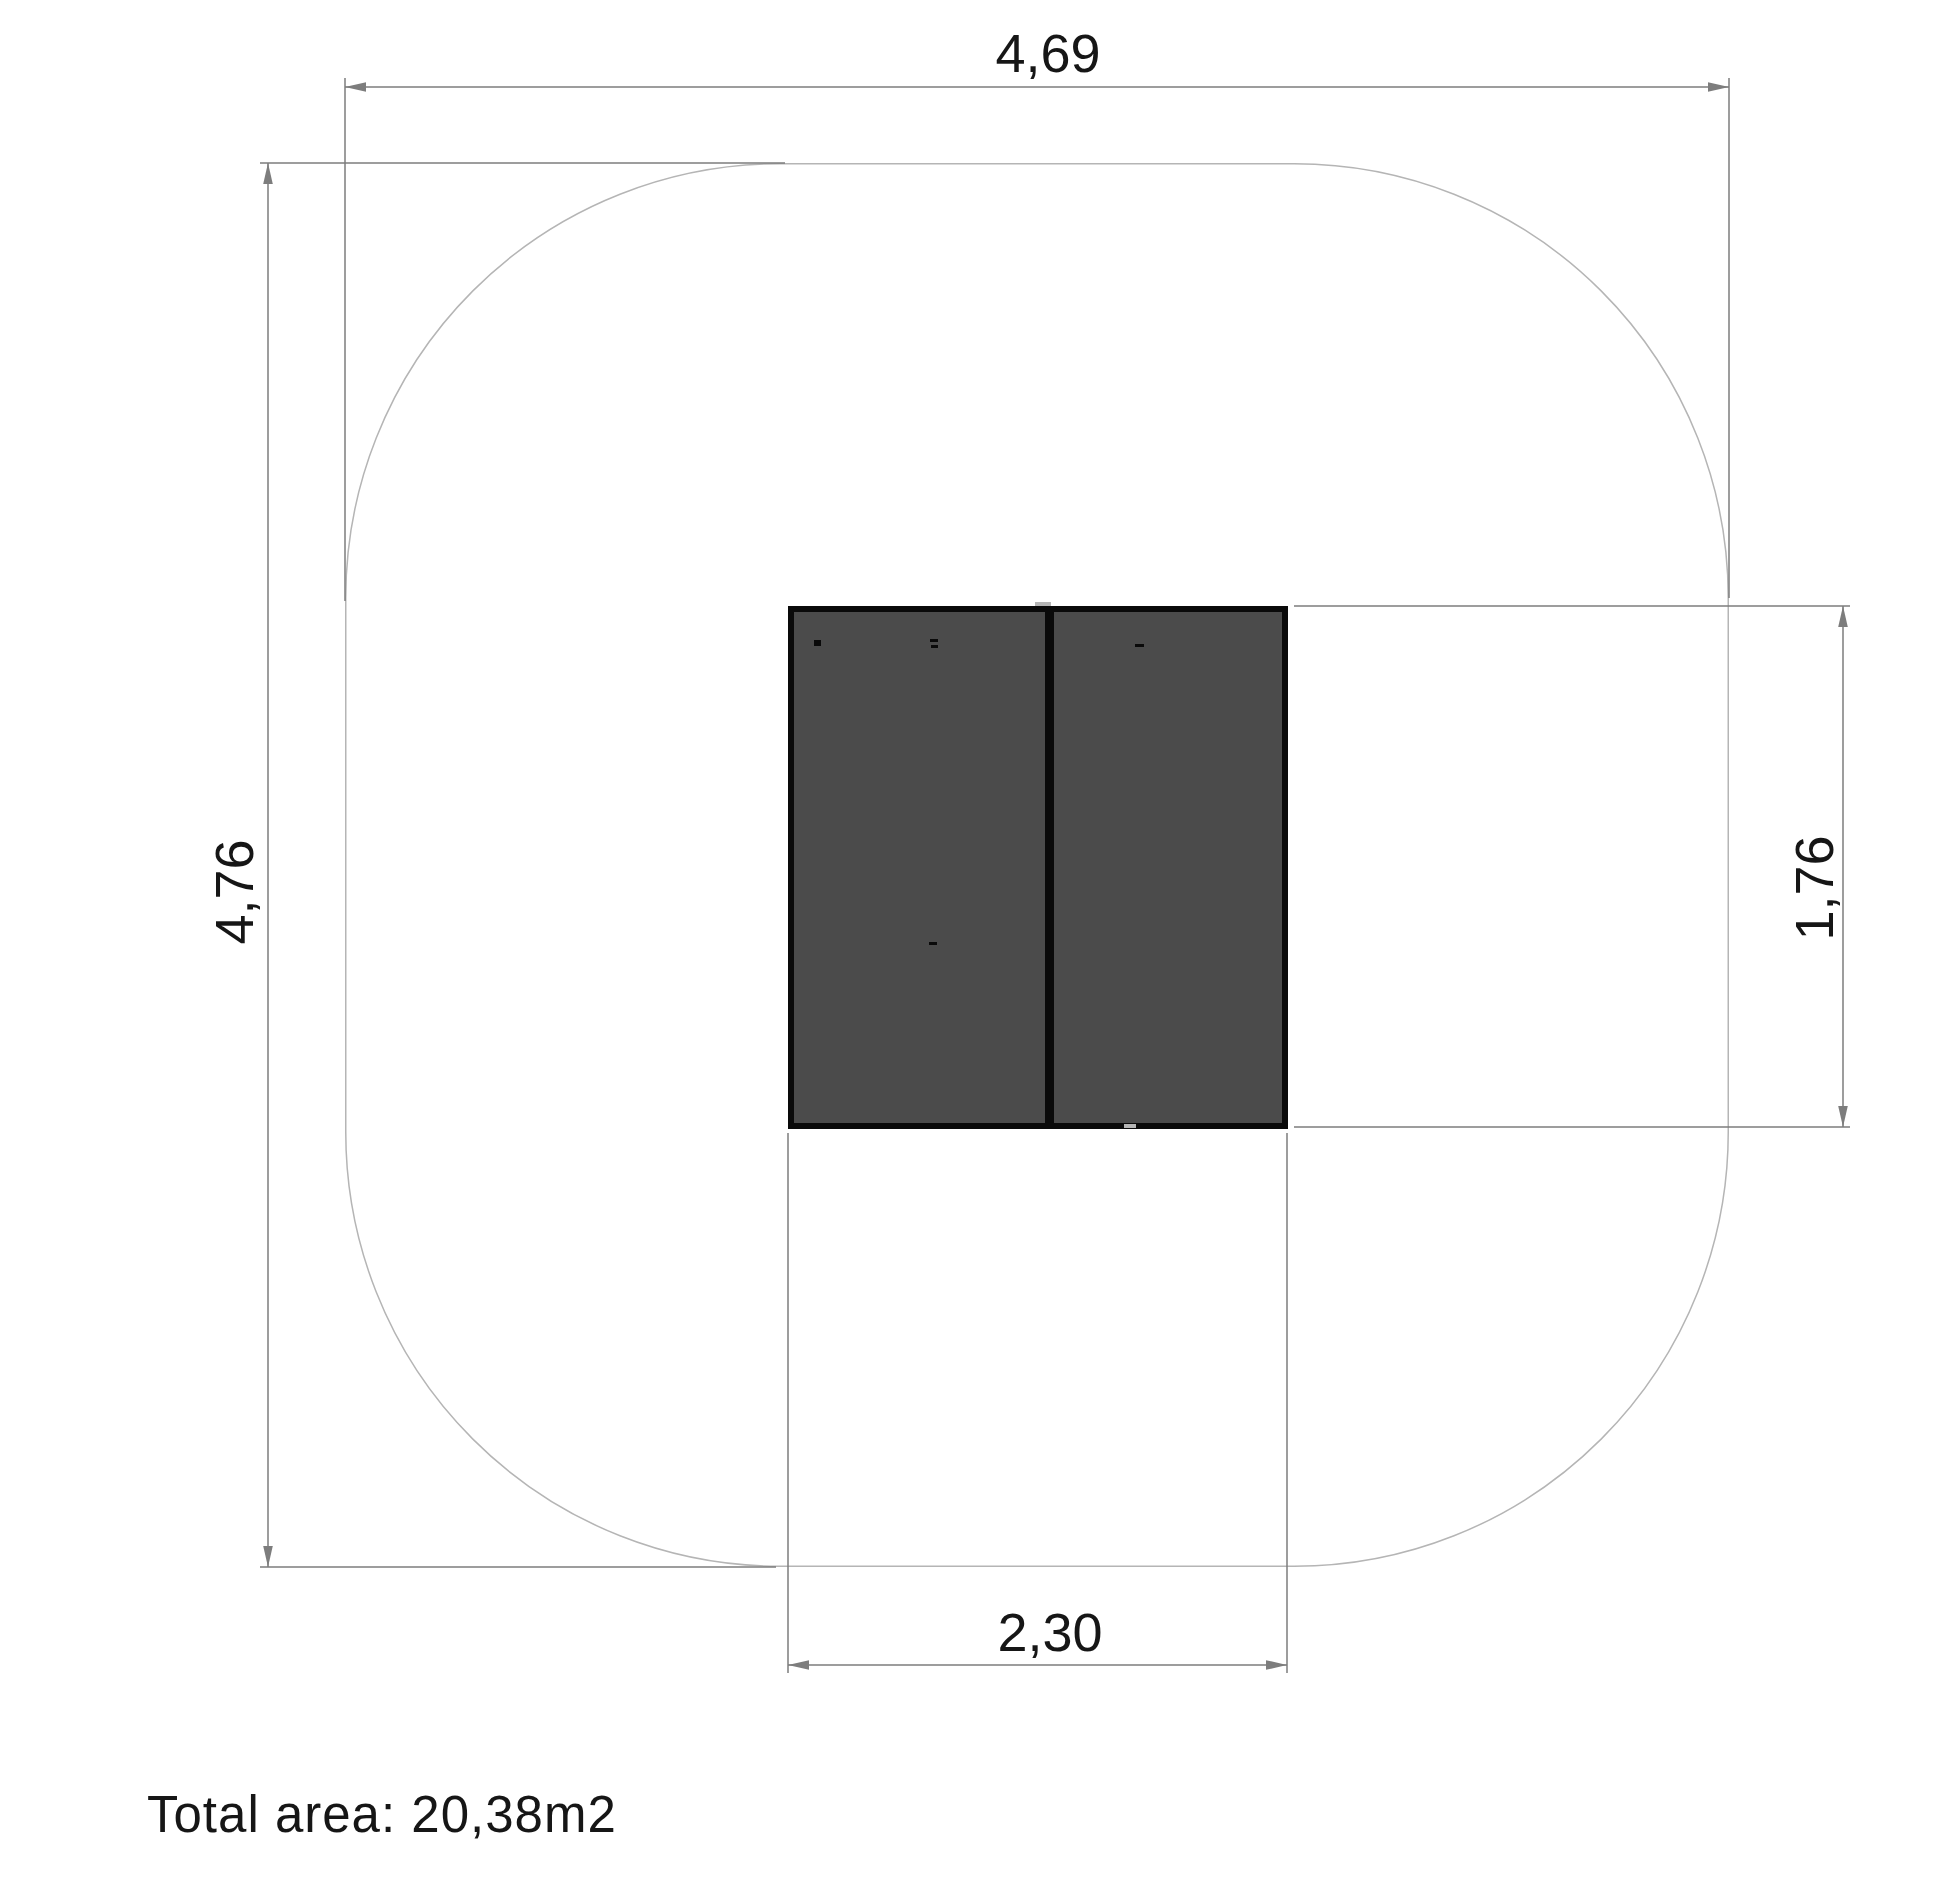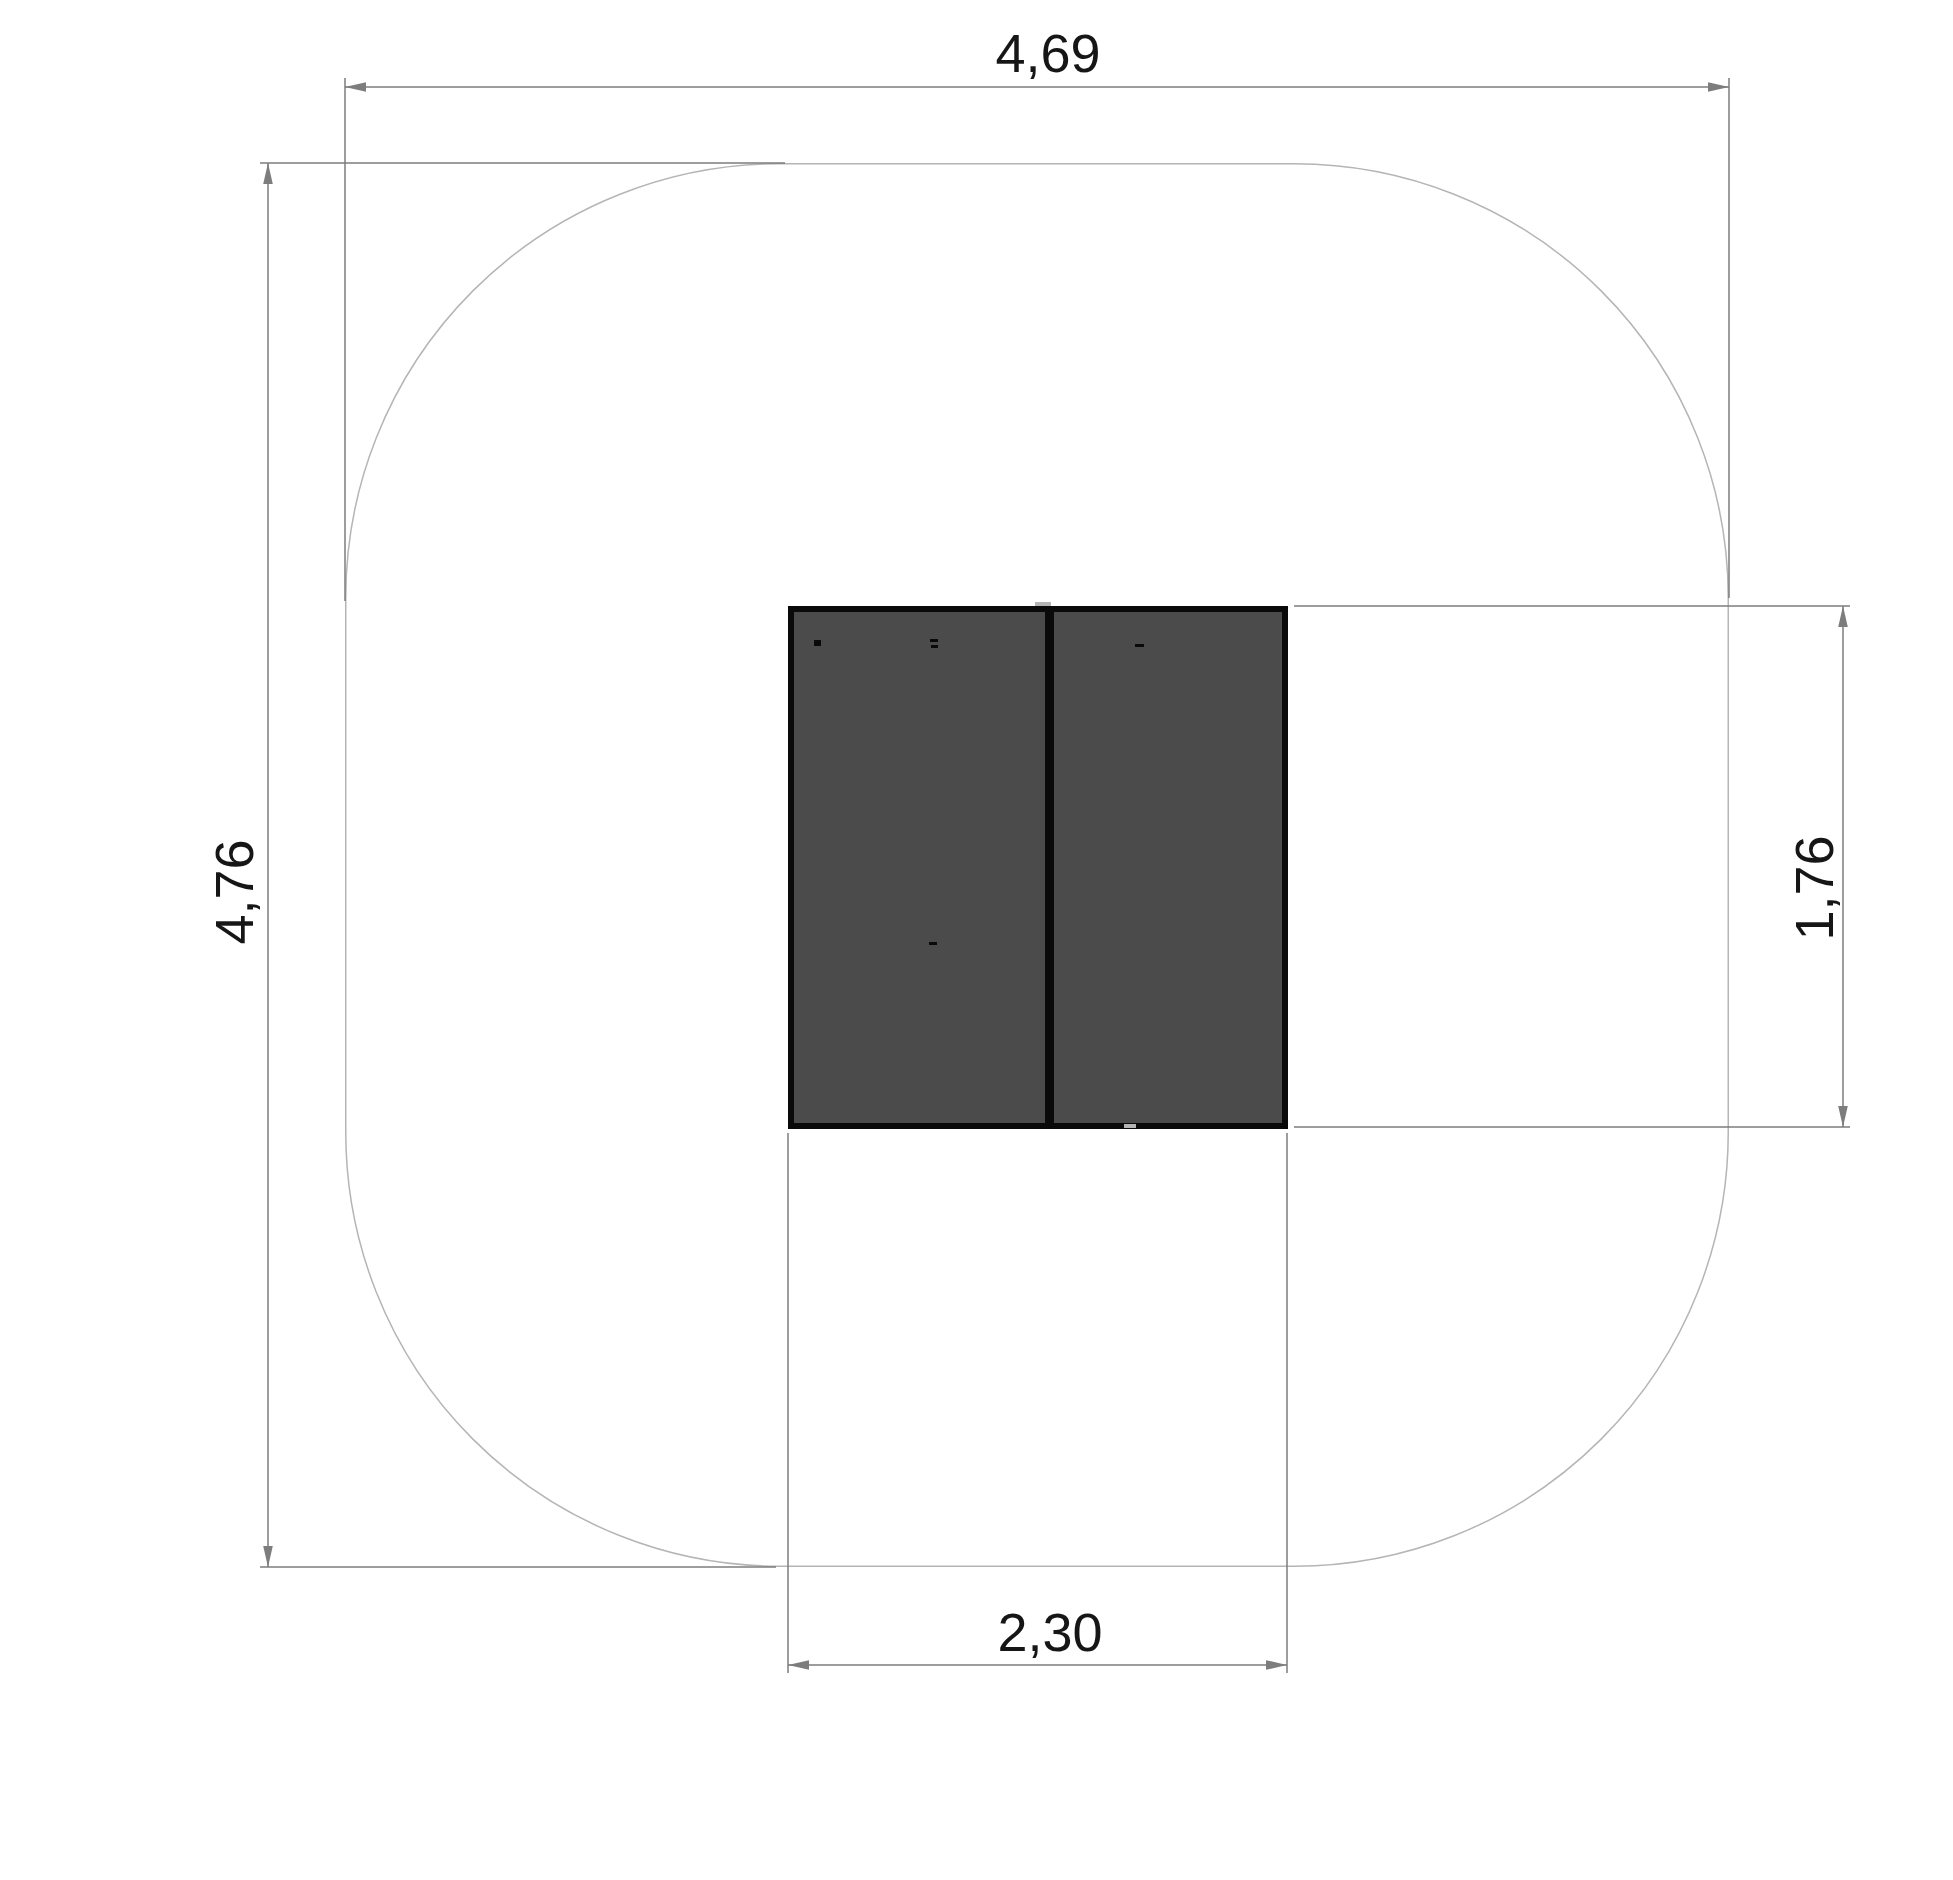--- a/index.html
+++ b/index.html
@@ -100,14 +100,15 @@
   </svg>
 
   <div class="dim-label" style="left:1020px; top:53px;">4,69</div>
 
   <div class="dim-label rot" style="left:206px; top:892px;">4,76</div>
 
   <div class="dim-label rot" style="left:1786px; top:888px;">1,76</div>
 
   <div class="dim-label" style="left:1022px; top:1632px;">2,30</div>
 
+  <div class="note" style="left:119px; top:1789px;">Total area: 20,38m2</div>
 
 </div>
 
 </body></html>

